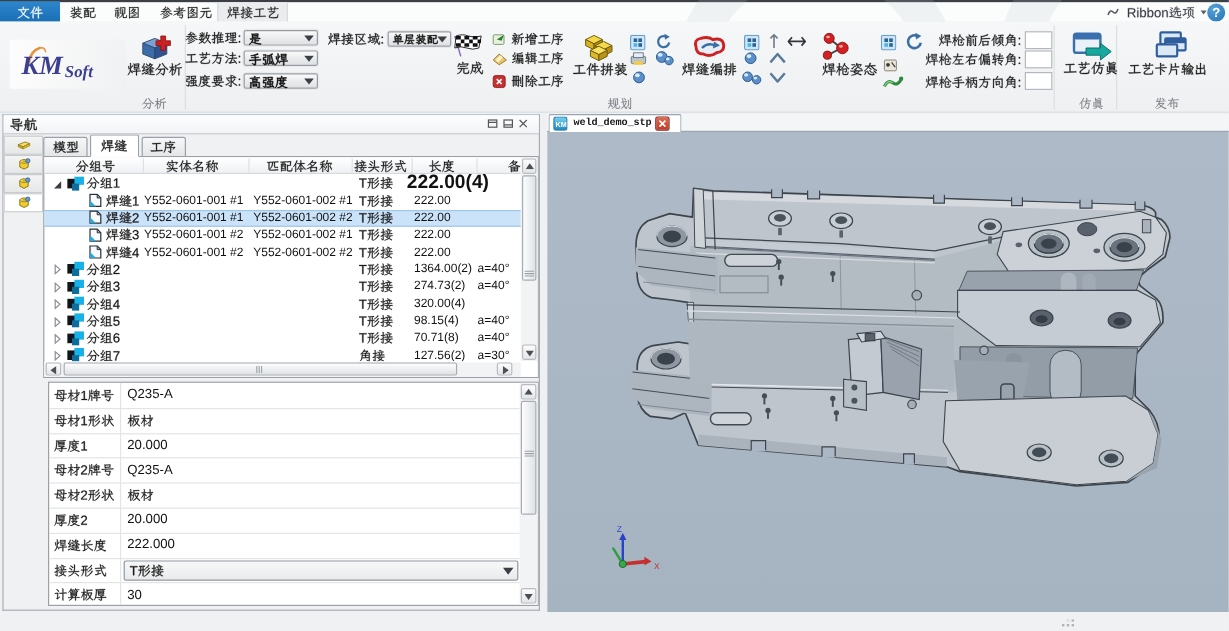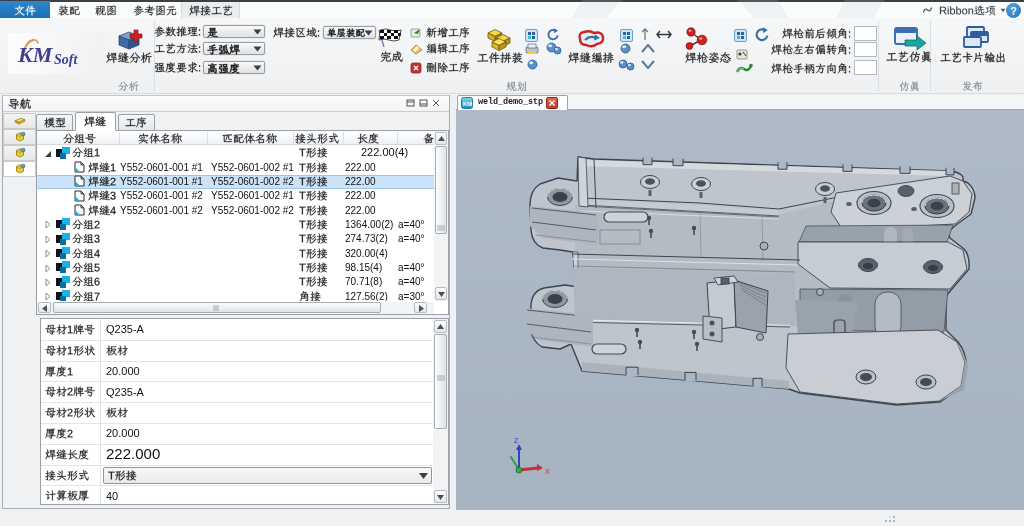--- a/index.html
+++ b/index.html
@@ -700,21 +700,21 @@
       <use href="#gl31" x="2000"></use>
     </g>
   </svg>
 <svg style="position:absolute;left:299.0px;top:147.2px;" width="28.7" height="11" viewBox="0 -850 2610 1000">
     <g fill="#1a1a1a" stroke="#1a1a1a" stroke-width="20">
       <use href="#gl54" x="0"></use>
       <use href="#gw5f62" x="611"></use>
       <use href="#gw63a5" x="1611"></use>
     </g>
   </svg>
-<div style="position:absolute;top:146.2px;font-family:'Liberation Sans',sans-serif;font-size:11px;font-weight:400;color:#111;line-height:13px;white-space:pre;left:361px;">222.00(4)</div>
+<div style="position:absolute;top:146.2px;font-family:'Liberation Sans',sans-serif;font-size:16px;font-weight:700;color:#111;line-height:13px;white-space:pre;left:339px;">222.00(4)</div>
 <svg class="ab" style="left:74px;top:161.025px" width="11" height="12" viewBox="0 0 11 12">
     <path d="M1 1 L7 1 L10 4 L10 11 L1 11 Z" fill="#f8fafc" stroke="#2a2e34" stroke-width="1"></path>
     <path d="M7 1 L7 4 L10 4 Z" fill="#9ab4c8" stroke="#2a2e34" stroke-width="0.8"></path>
     <path d="M1 11 L1 6 L6 11 Z" fill="#2aa8d8"></path>
   </svg>
 <svg style="position:absolute;left:88.0px;top:161.5px;" width="28.1" height="11" viewBox="0 -850 2556 1000">
     <g fill="#1a1a1a" stroke="#1a1a1a" stroke-width="20">
       <use href="#gw710a" x="0"></use>
       <use href="#gw7f1d" x="1000"></use>
       <use href="#gl31" x="2000"></use>
@@ -1041,40 +1041,40 @@
 <div style="position:absolute;top:426.4px;font-family:'Liberation Sans',sans-serif;font-size:11px;font-weight:400;color:#111;line-height:14px;white-space:pre;left:106px;">20.000</div>
 <div class="ab" style="left:41px;top:443.8px;width:392px;height:1px;background:#e2e4e6"></div>
 <svg style="position:absolute;left:45.0px;top:448.7px;" width="44.0" height="11" viewBox="0 -850 4000 1000">
     <g fill="#1a1a1a" stroke="#1a1a1a" stroke-width="20">
       <use href="#gw710a" x="0"></use>
       <use href="#gw7f1d" x="1000"></use>
       <use href="#gw957f" x="2000"></use>
       <use href="#gw5ea6" x="3000"></use>
     </g>
   </svg>
-<div style="position:absolute;top:447.2px;font-family:'Liberation Sans',sans-serif;font-size:15px;font-weight:400;color:#111;line-height:14px;white-space:pre;left:106px;">222.000</div>
+<div style="position:absolute;top:447.2px;font-family:'Liberation Sans',sans-serif;font-size:11px;font-weight:400;color:#111;line-height:14px;white-space:pre;left:106px;">222.000</div>
 <div class="ab" style="left:41px;top:464.6px;width:392px;height:1px;background:#e2e4e6"></div>
 <svg style="position:absolute;left:45.0px;top:469.5px;" width="44.0" height="11" viewBox="0 -850 4000 1000">
     <g fill="#1a1a1a" stroke="#1a1a1a" stroke-width="20">
       <use href="#gw63a5" x="0"></use>
       <use href="#gw5934" x="1000"></use>
       <use href="#gw5f62" x="2000"></use>
       <use href="#gw5f0f" x="3000"></use>
     </g>
   </svg>
 <div class="ab" style="left:41px;top:485.4px;width:392px;height:1px;background:#e2e4e6"></div>
 <svg style="position:absolute;left:45.0px;top:490.3px;" width="44.0" height="11" viewBox="0 -850 4000 1000">
     <g fill="#1a1a1a" stroke="#1a1a1a" stroke-width="20">
       <use href="#gw8ba1" x="0"></use>
       <use href="#gw7b97" x="1000"></use>
       <use href="#gw677f" x="2000"></use>
       <use href="#gw539a" x="3000"></use>
     </g>
   </svg>
-<div style="position:absolute;top:488.8px;font-family:'Liberation Sans',sans-serif;font-size:11px;font-weight:400;color:#111;line-height:14px;white-space:pre;left:106px;">40</div>
+<div style="position:absolute;top:488.8px;font-family:'Liberation Sans',sans-serif;font-size:11px;font-weight:400;color:#111;line-height:14px;white-space:pre;left:106px;">30</div>
 <div class="ab" style="left:103px;top:467px;width:329px;height:17px;background:linear-gradient(#f8f8f8,#e8eaec);border:1px solid #8e979f;border-radius:2px"></div>
 <svg style="position:absolute;left:108.0px;top:469.5px;" width="28.7" height="11" viewBox="0 -850 2610 1000">
     <g fill="#1a1a1a" stroke="#1a1a1a" stroke-width="24">
       <use href="#gl54" x="0"></use>
       <use href="#gw5f62" x="611"></use>
       <use href="#gw63a5" x="1611"></use>
     </g>
   </svg>
 <svg class="ab" style="left:419px;top:473px" width="9" height="6" viewBox="0 0 9 6">
     <path d="M0 0 L9 0 L4.5 6 Z" fill="#3a3f45"></path>

